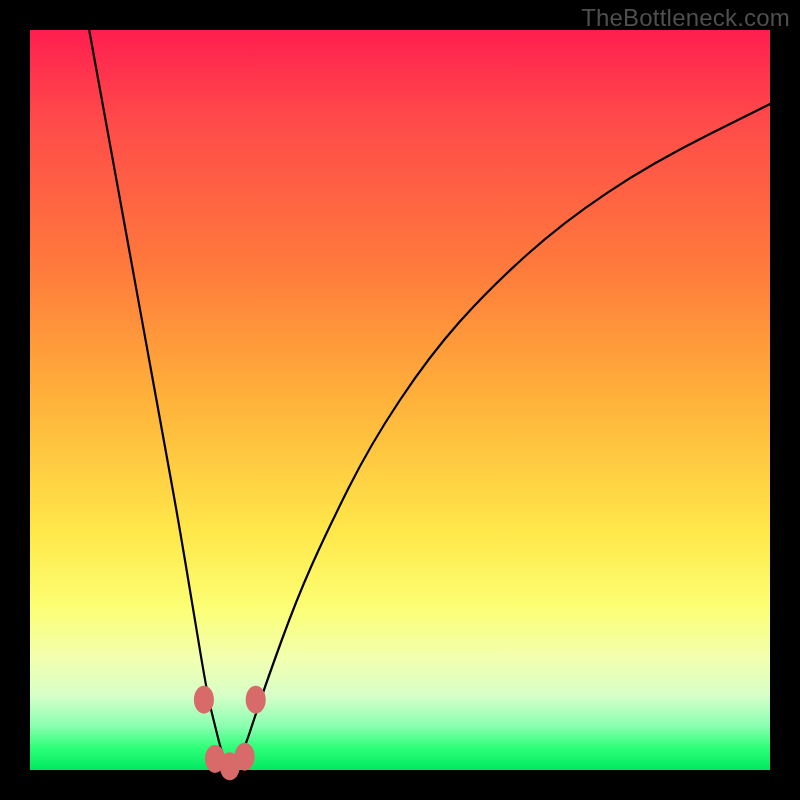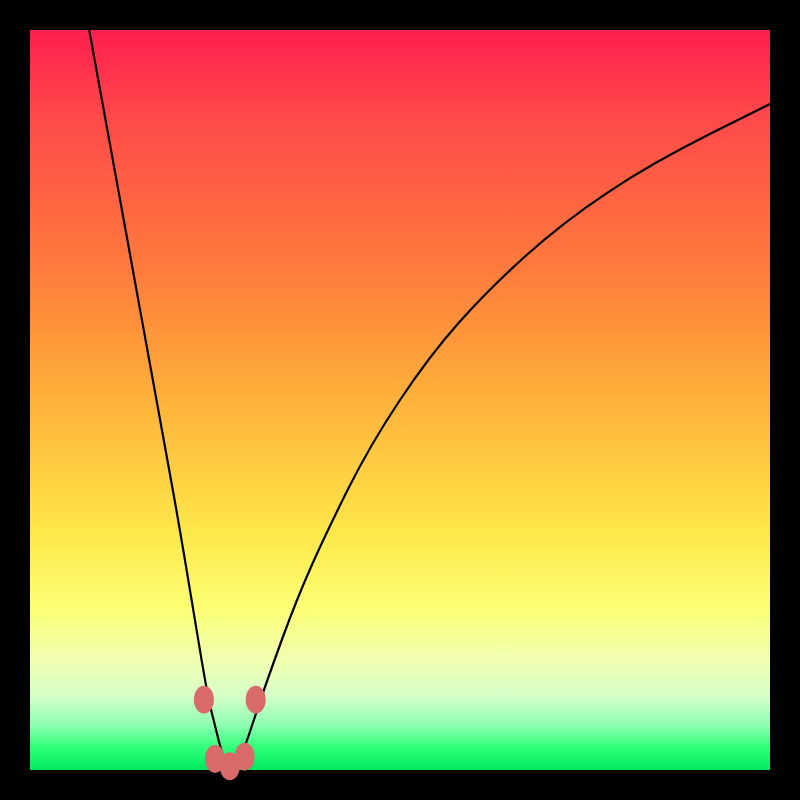--- a/index.html
+++ b/index.html
@@ -66,20 +66,21 @@
   .marker {
     fill: #d86a6a;
     stroke: none;
   }
 </style>
 </head>
 <body>
 
 <div class="frame">
 
+  <div class="watermark">TheBottleneck.com</div>
 
   <div class="plot-area">
     <svg class="curve" viewBox="0 0 740 740" preserveAspectRatio="none">
       <path id="curvePath" class="curve-path" d="M 59.2 0.0 Q 59.2 0.0 66.6 40.7 Q 74.0 81.4 81.4 122.1 Q 88.8 162.8 96.2 203.5 Q 103.6 244.2 111.0 284.9 Q 118.4 325.6 125.8 366.3 Q 133.2 407.0 140.6 447.7 Q 148.0 488.4 155.4 532.8 Q 162.8 577.2 170.2 621.6 Q 177.6 666.0 181.3 680.8 Q 185.0 695.6 188.7 710.4 Q 192.4 725.2 196.1 732.6 Q 199.8 740.0 203.5 736.3 Q 207.2 732.6 210.9 725.2 Q 214.6 717.8 218.3 706.7 Q 222.0 695.6 229.4 673.4 Q 236.8 651.2 251.6 610.5 Q 266.4 569.8 281.2 536.5 Q 296.0 503.2 318.2 458.8 Q 340.4 414.4 370.0 370.0 Q 399.6 325.6 429.2 292.3 Q 458.8 259.0 495.8 225.7 Q 532.8 192.4 577.2 162.8 Q 621.6 133.2 680.8 103.6 L 740.0 74.0"></path>
       <g id="markerGroup">
           <ellipse cx="173.9" cy="669.7" rx="10" ry="14" class="marker" fill="#d86a6a"></ellipse>
           <ellipse cx="185.0" cy="728.9" rx="10" ry="14" class="marker" fill="#d86a6a"></ellipse>
           <ellipse cx="199.8" cy="736.3" rx="10" ry="14" class="marker" fill="#d86a6a"></ellipse>
           <ellipse cx="214.6" cy="726.7" rx="10" ry="14" class="marker" fill="#d86a6a"></ellipse>
           <ellipse cx="225.7" cy="669.7" rx="10" ry="14" class="marker" fill="#d86a6a"></ellipse>

